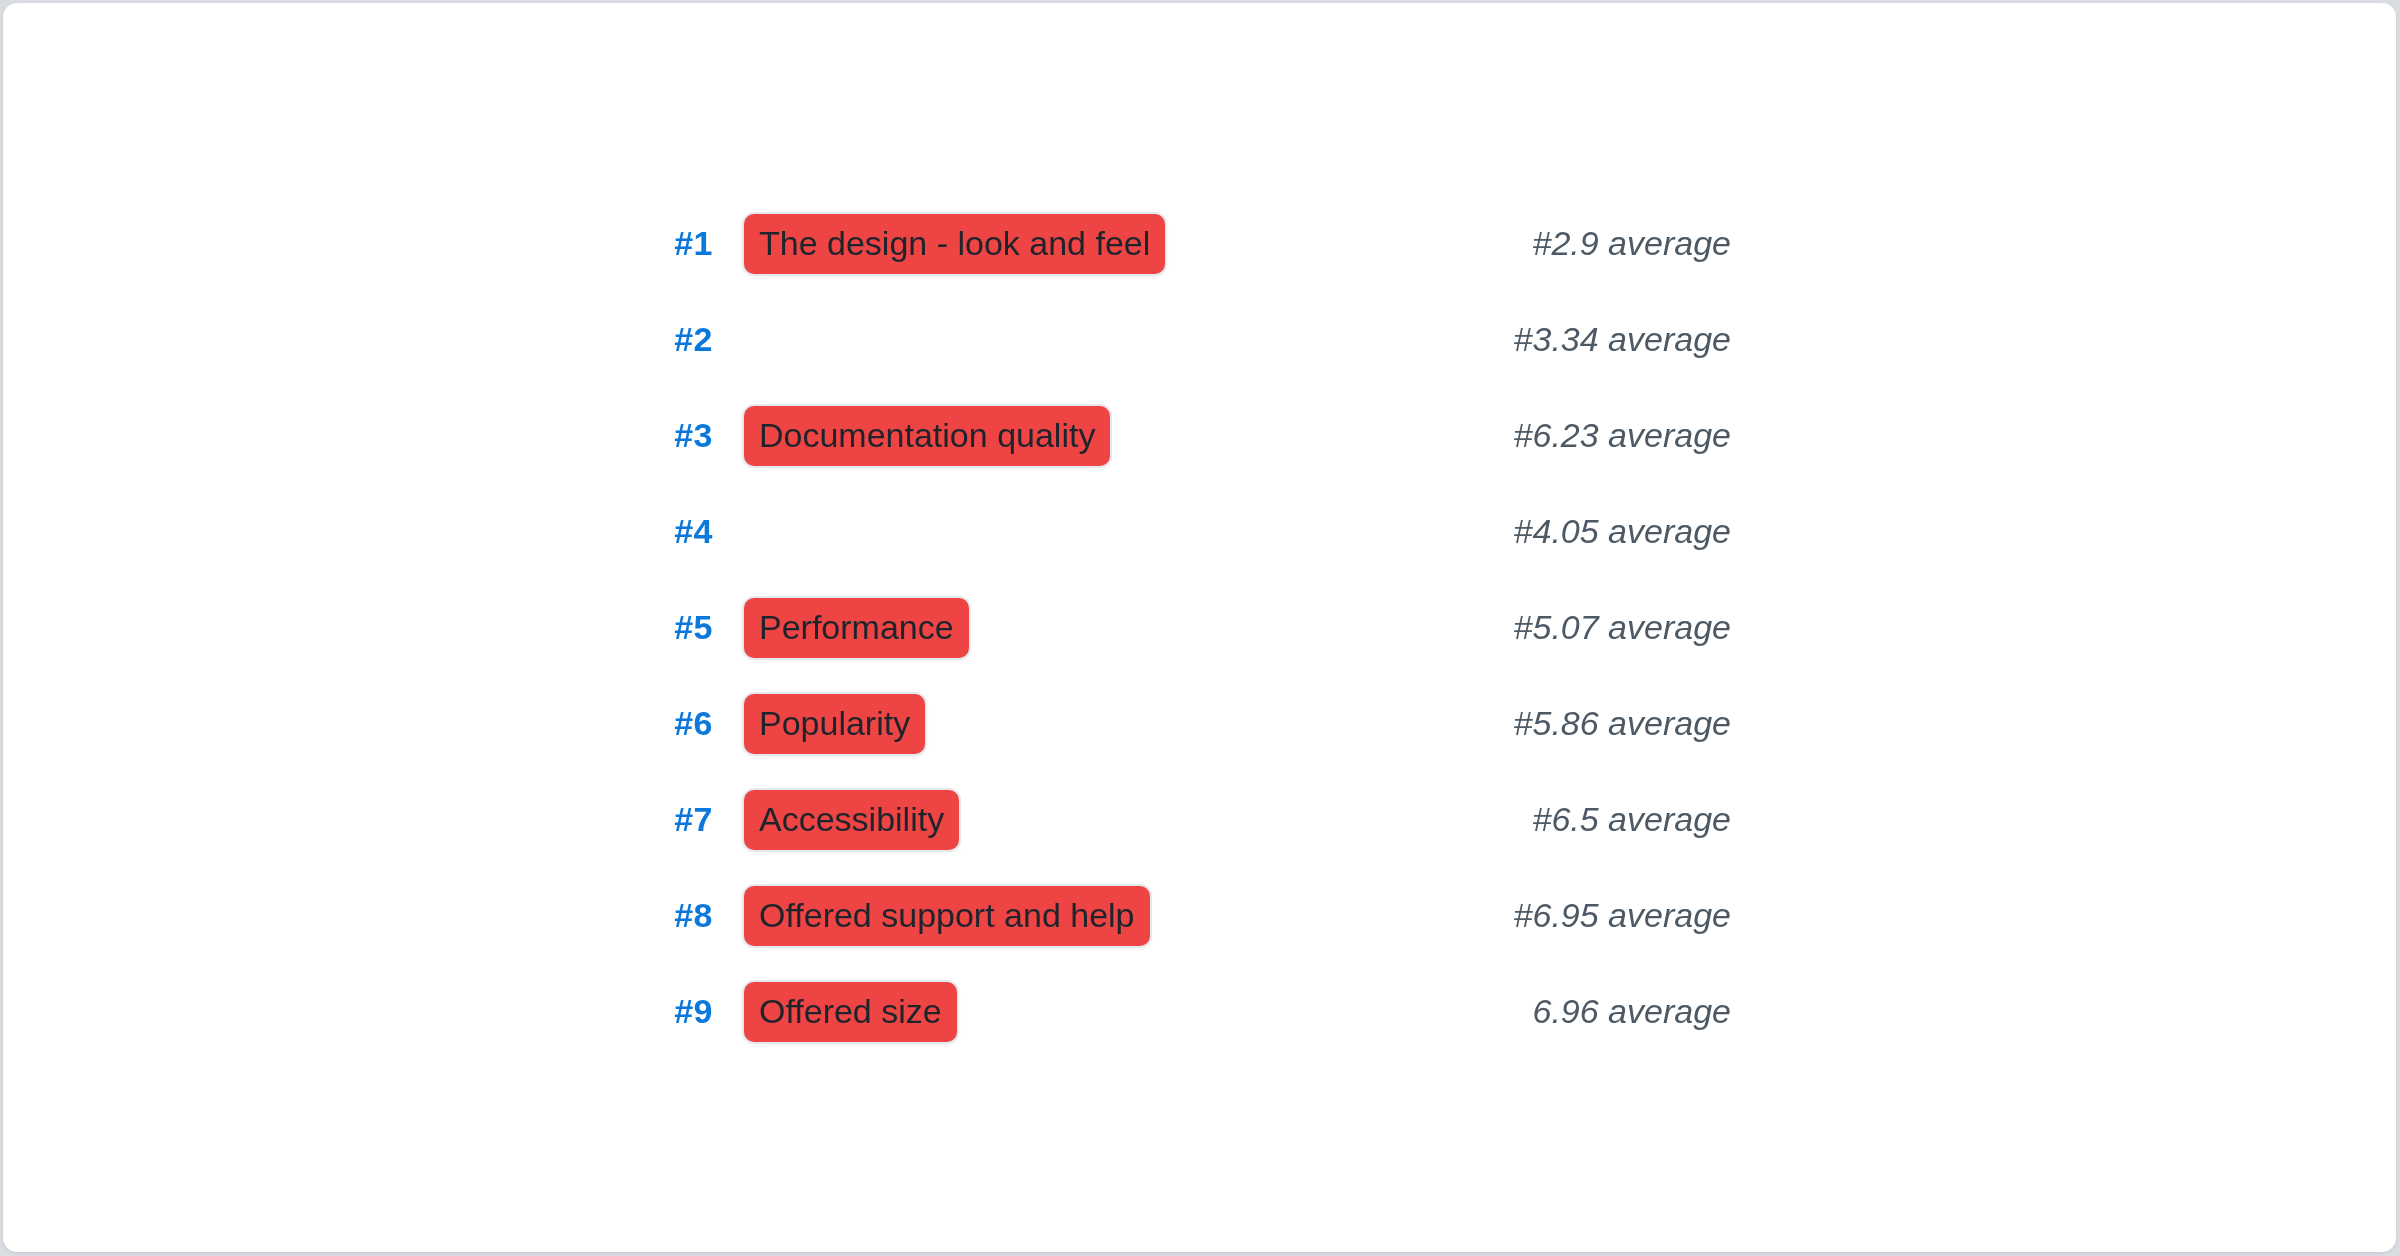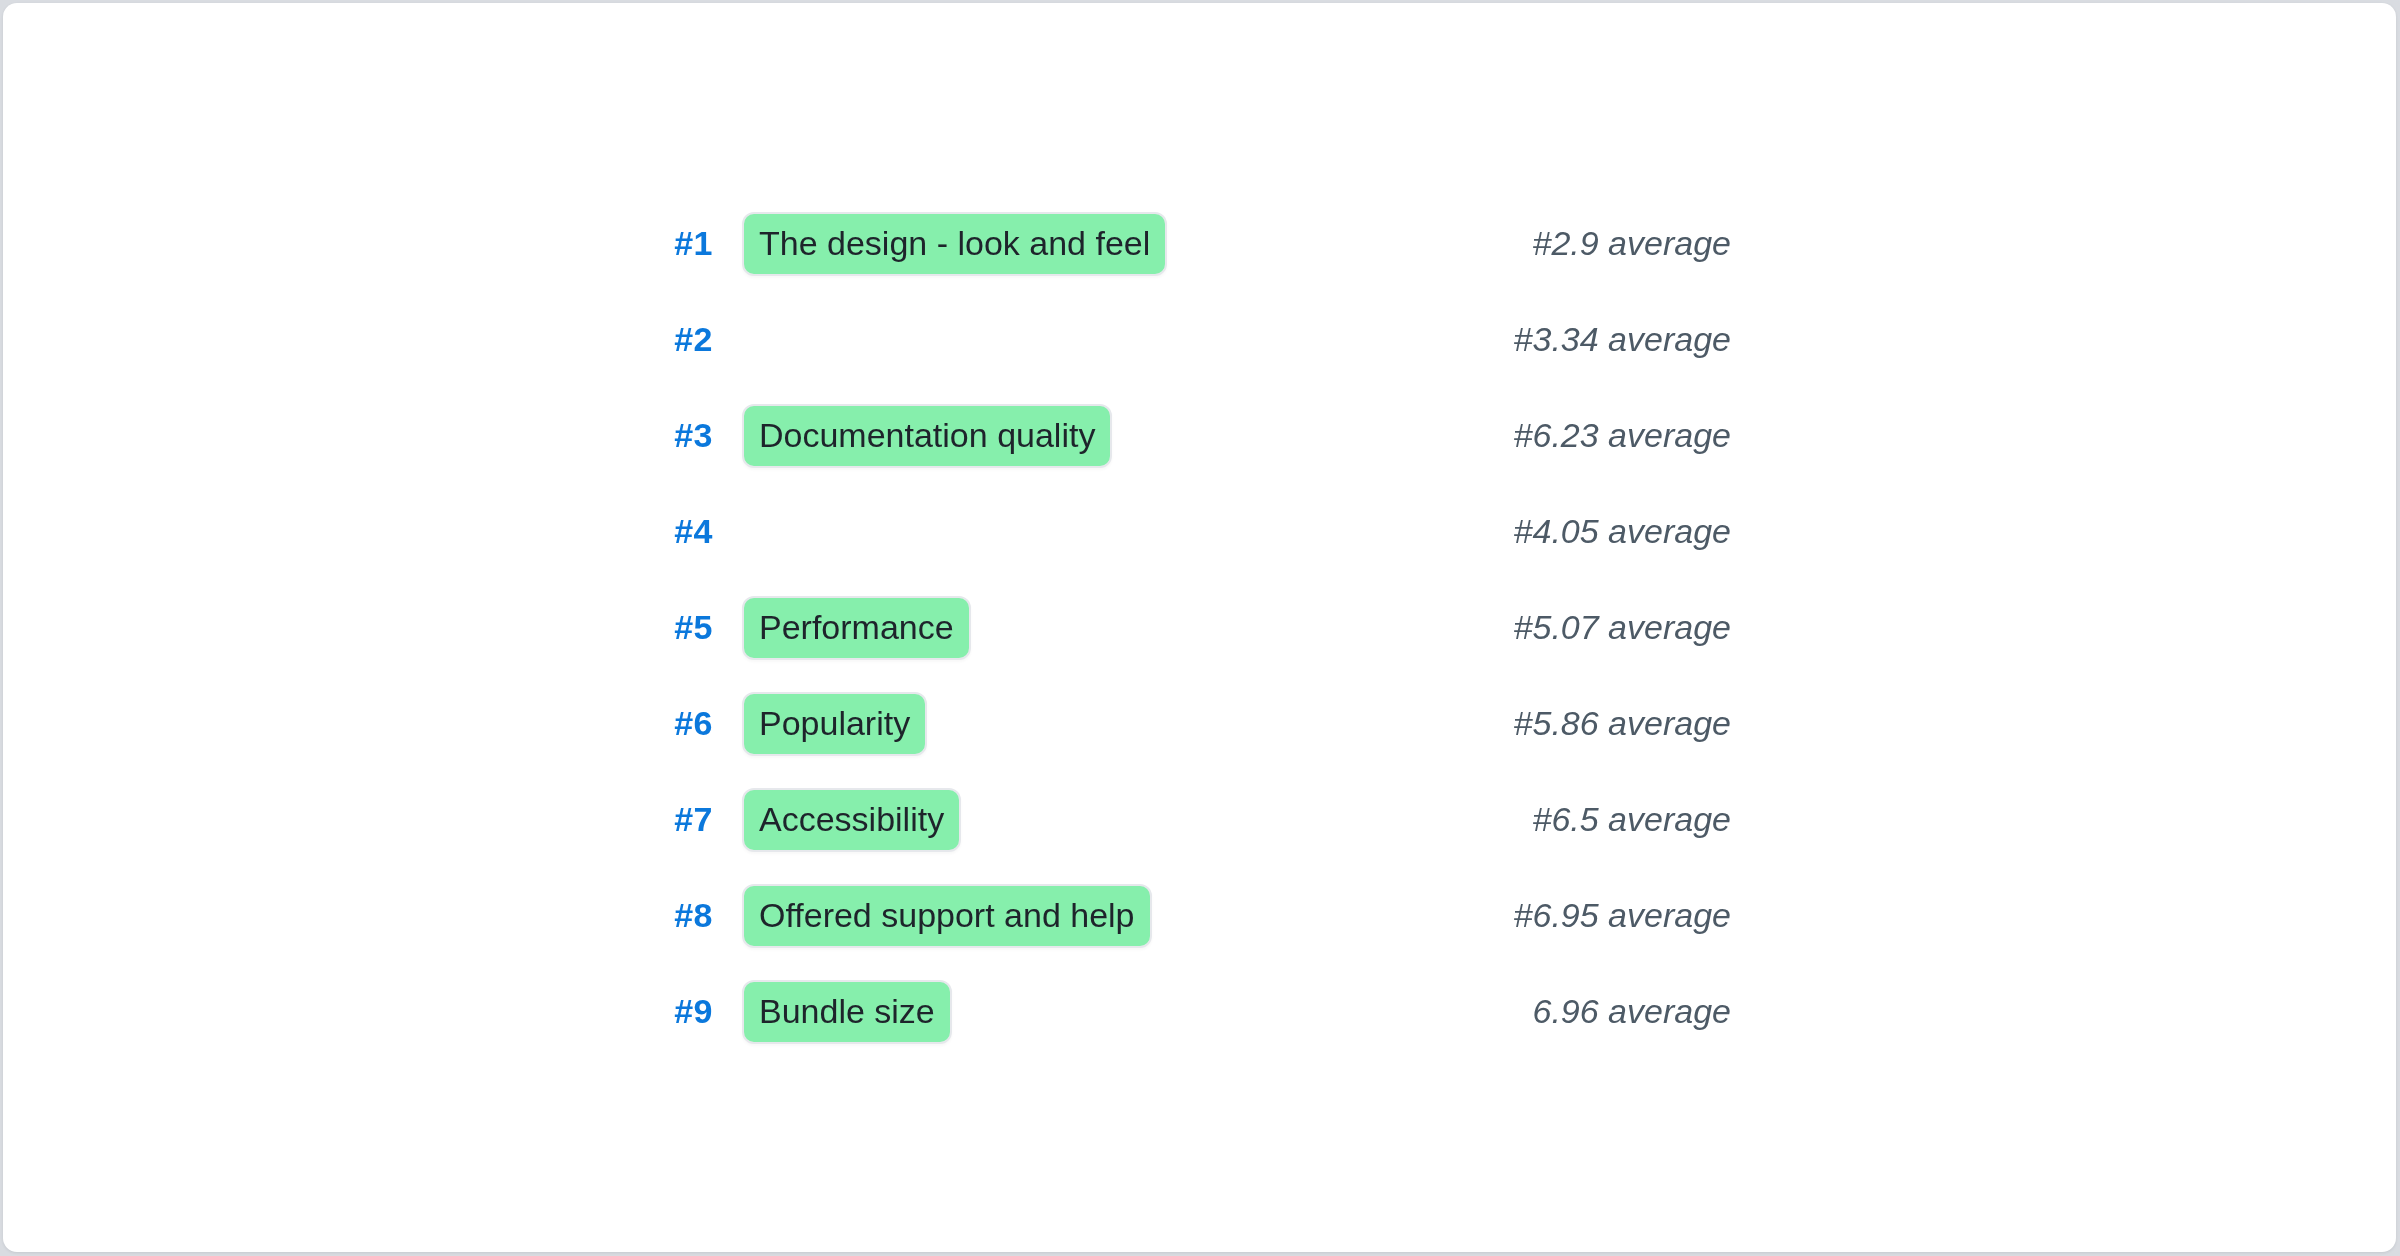--- a/index.html
+++ b/index.html
@@ -48,21 +48,21 @@
     color: #0b78dc;
     letter-spacing: 0.5px;
   }
   .chip {
     margin-left: 29px;
     height: 64px;
     box-sizing: border-box;
     display: flex;
     align-items: center;
     padding: 0 15px;
-    background: #86efac;
+    background: #ef4444;
     border: 2px solid #e6e8ec;
     border-radius: 12px;
     box-shadow: 0 2px 3px rgba(0, 0, 0, 0.03);
   }
   .chip-label {
     font-size: 34px;
     font-weight: 500;
     color: #1e242b;
     white-space: nowrap;
   }
@@ -135,18 +135,18 @@
     <div class="rank">#8</div>
     <div class="chip">
       <span class="chip-label">Offered support and help</span>
     </div>
     <div class="avg">#6.95 average</div>
   </div>
 
   <div class="row">
     <div class="rank">#9</div>
     <div class="chip">
-      <span class="chip-label">Bundle size</span>
+      <span class="chip-label">Offered size</span>
     </div>
     <div class="avg">6.96 average</div>
   </div>
 </div>
 </div>
 
 </body></html>

